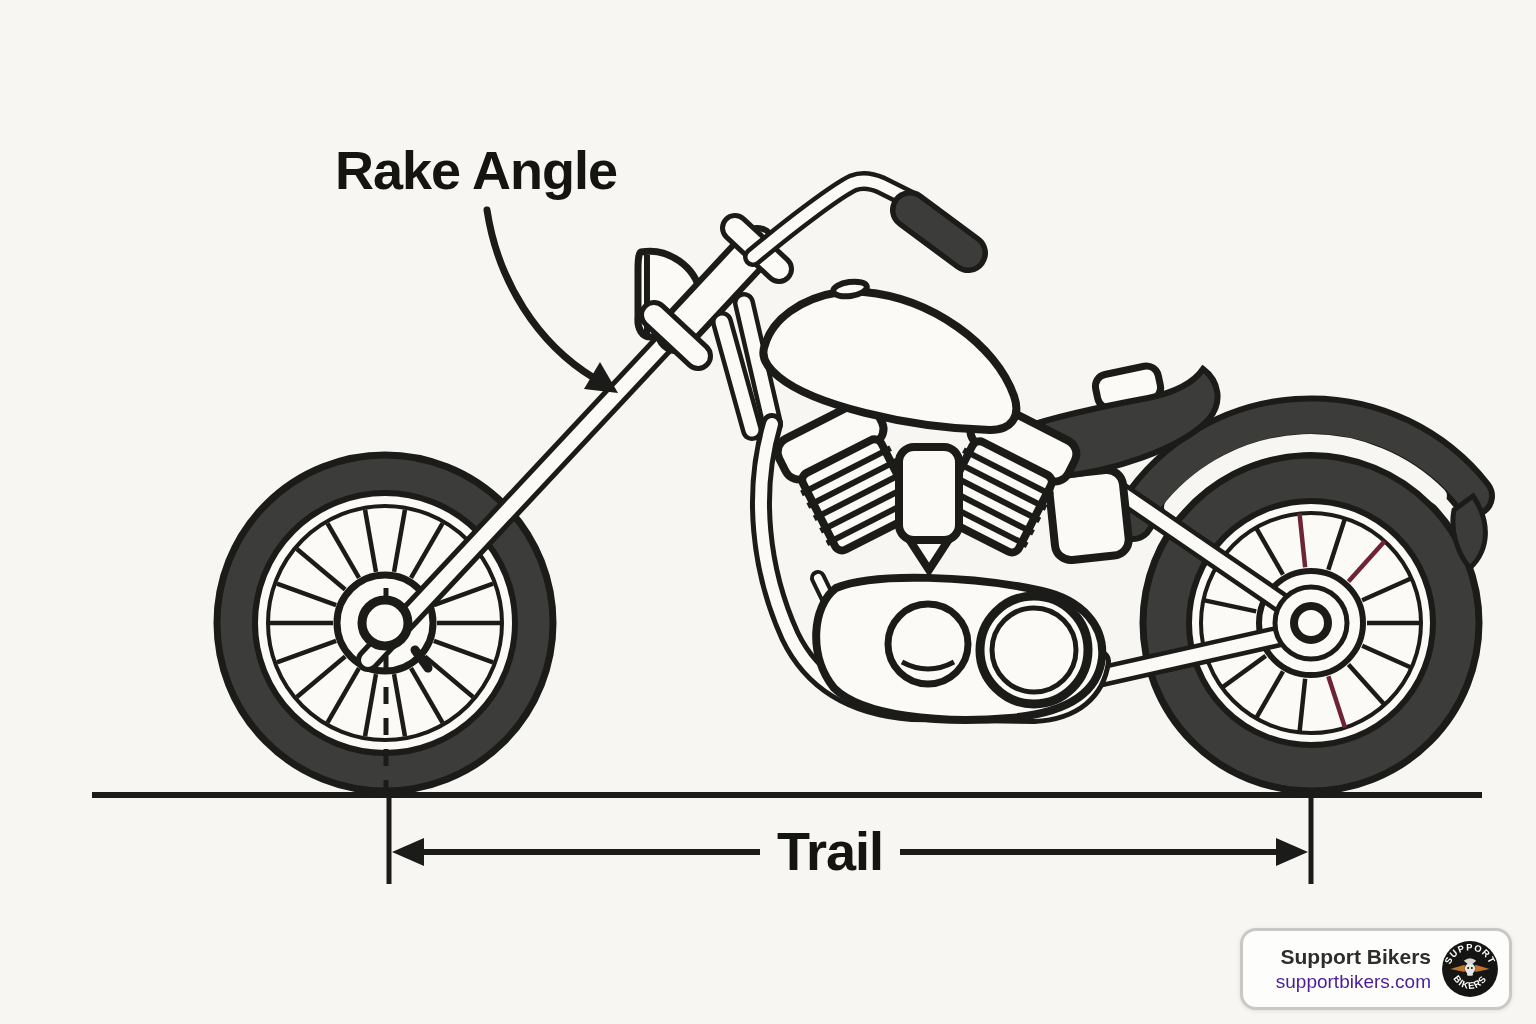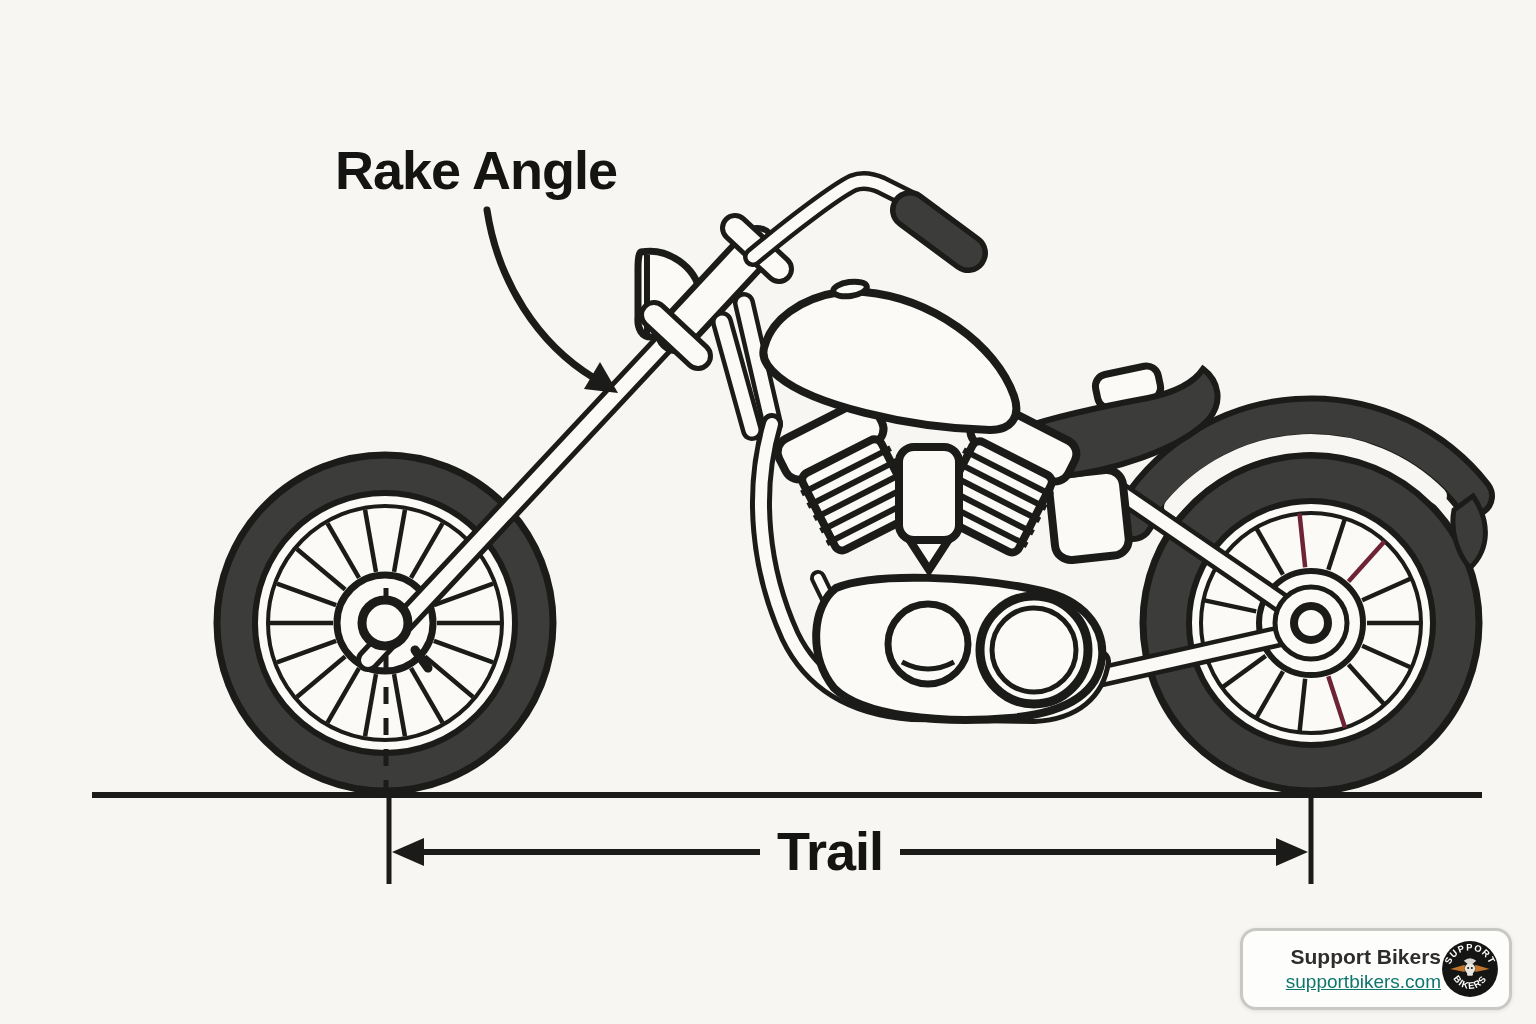--- a/index.html
+++ b/index.html
@@ -17,24 +17,24 @@
   .spoke{stroke:#1b1b19;stroke-width:4.5;}
   .spoke.red{stroke:#6e2434;}
   .lbl{font-family:"Liberation Sans",sans-serif;font-weight:700;fill:#141412;
        font-size:54px;letter-spacing:-1px;}
 
   
   .badge{position:absolute;right:24px;bottom:14px;width:272px;height:82px;
          background:#fdfdfb;border:3px solid #c9c8c5;border-radius:16px;
          box-shadow:0 1px 4px rgba(0,0,0,.10);
          display:flex;align-items:center;justify-content:flex-end;
-         gap:0;padding:0 10px;box-sizing:border-box;}
+         gap:10px;padding:0 10px;box-sizing:border-box;}
   .badge-text{text-align:right;line-height:1.25;}
   .badge-title{font-size:21px;font-weight:700;color:#2e2d2b;}
-  .badge-url{font-size:19px;color:#0f766e;text-decoration:underline;}
+  .badge-url{font-size:19px;color:#4c1d95;}
   .badge-logo{width:58px;height:58px;flex:0 0 auto;}
 </style>
 </head>
 <body>
 
 <div class="stage">
   <svg class="art" viewBox="0 0 1536 1024">
 
     <g>
       <line x1="92" y1="795" x2="1482" y2="795" class="ink" stroke-width="6"></line>

